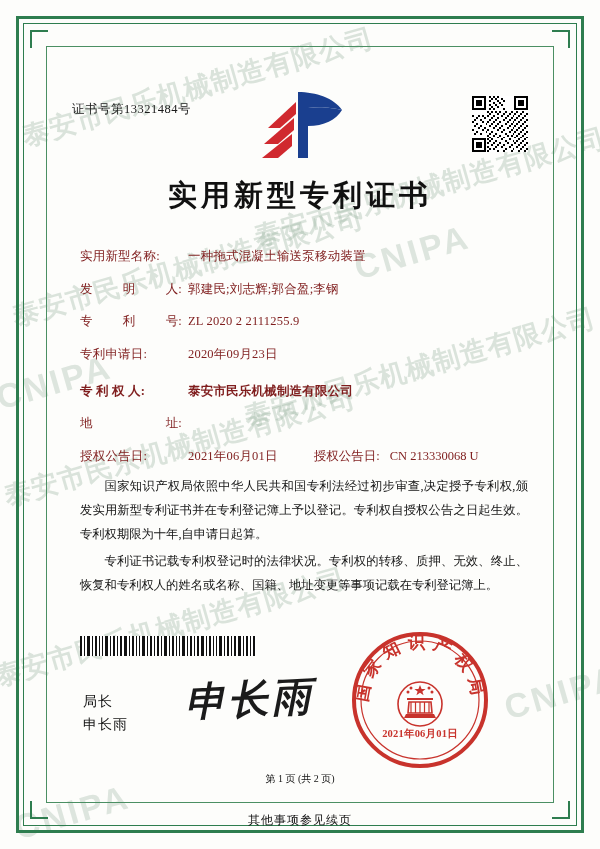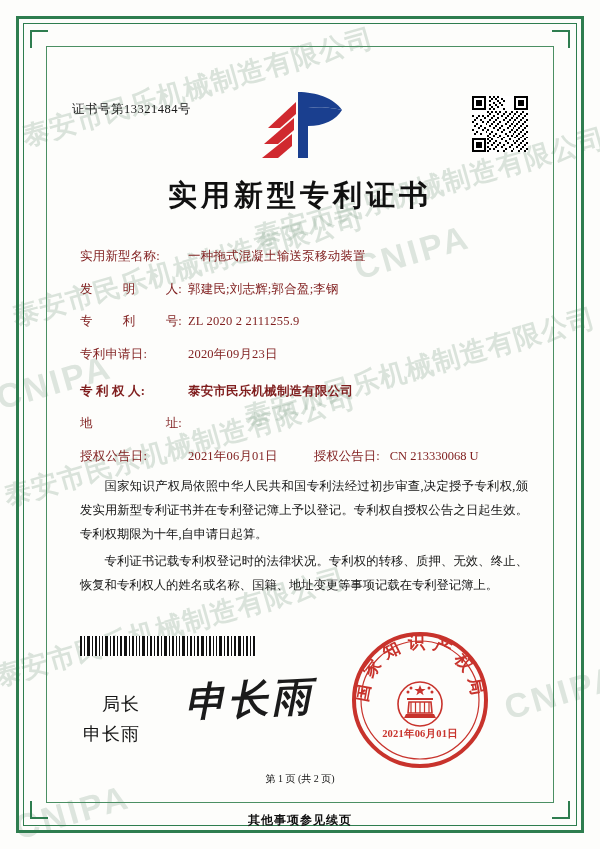--- a/index.html
+++ b/index.html
@@ -168,25 +168,24 @@
     top: 636px;
     width: 176px;
     height: 20px;
   }
 
   
   .sig-labels {
     position: absolute;
     left: 83px;
     top: 690px;
-    font-size: 18px;
+    font-size: 14px;
     line-height: 1.65;
     color: #141414;
     letter-spacing: 1px;
-    text-align: right;
   }
   .sig-hand {
     position: absolute;
     left: 185px;
     top: 672px;
     font-size: 40px;
     font-family: "DejaVu Serif", serif;
     font-style: italic;
     font-weight: bold;
     color: #1b1b1b;
@@ -224,21 +223,20 @@
     color: #141414;
   }
   .footer-note {
     position: absolute;
     left: 0; right: 0;
     top: 812px;
     text-align: center;
     font-size: 12px;
     color: #111;
     letter-spacing: 1px;
-    font-weight: bold;
   }
 </style>
 </head>
 <body>
 
 <div class="page">
 
   <div>
     <div class="wm wm-company" style="left:18px; top:120px;">泰安市民乐机械制造有限公司</div>
     <div class="wm wm-company" style="left:8px;  top:300px;">泰安市民乐机械制造有限公司</div>

